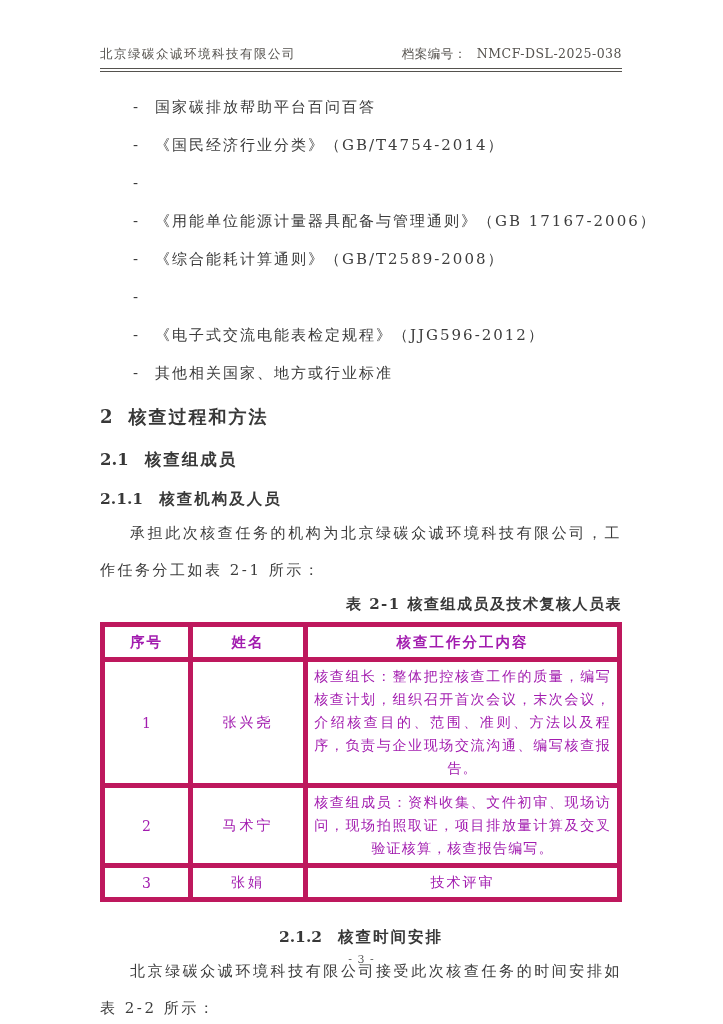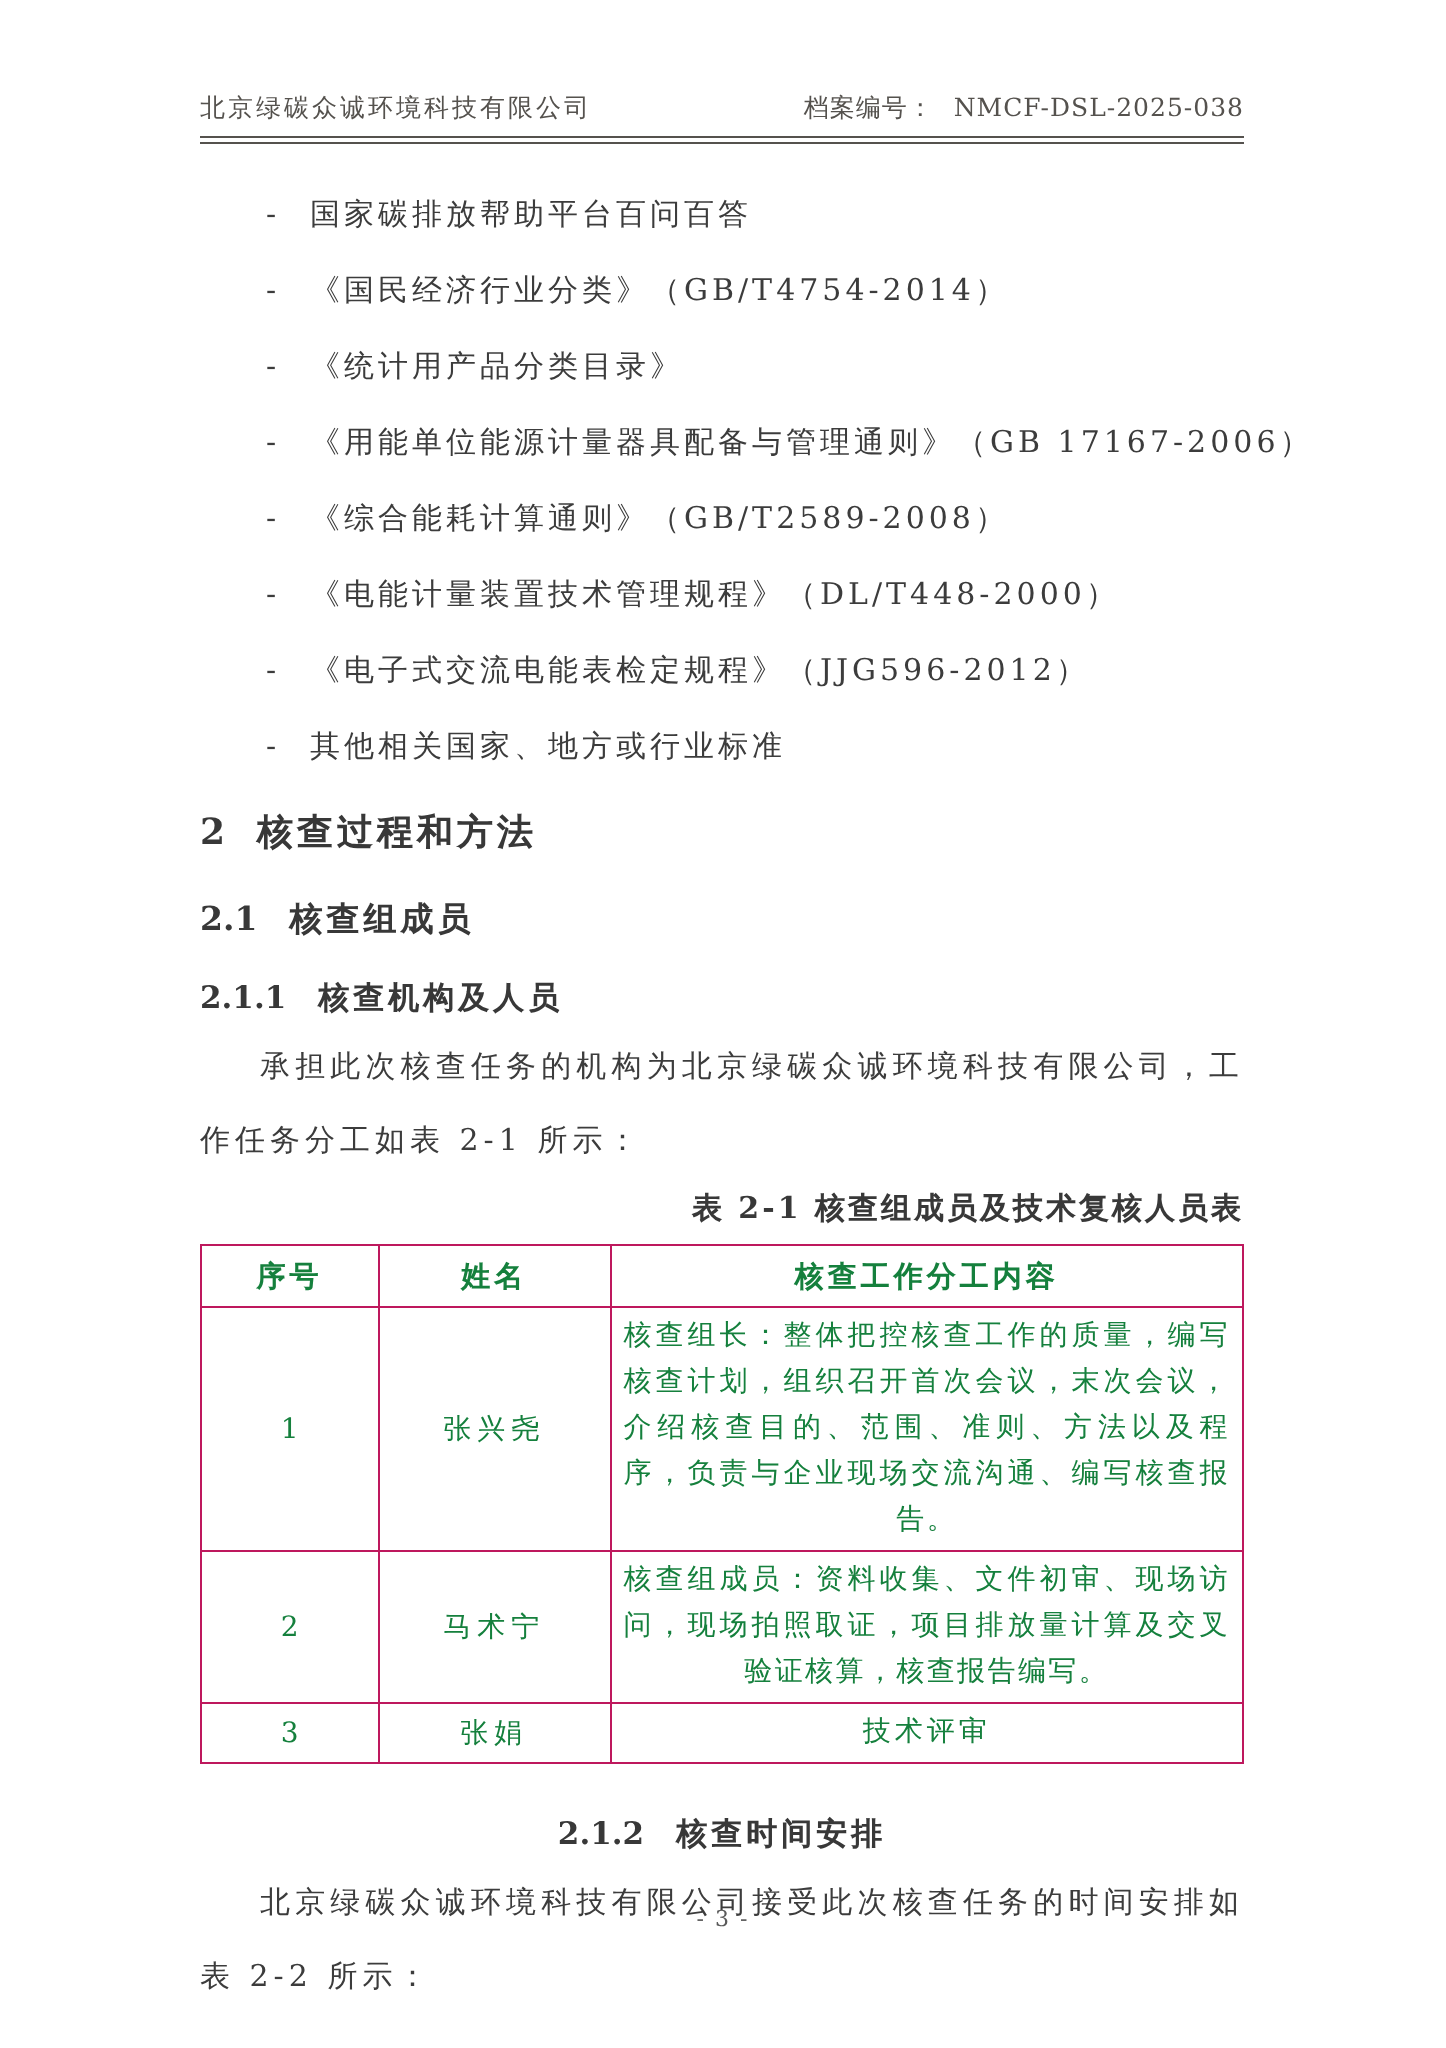--- a/index.html
+++ b/index.html
@@ -49,22 +49,22 @@
   .tbl-caption{
     margin:6px 0 0 0;text-align:right;
     font-weight:700;font-size:15px;letter-spacing:1.5px;color:#383838;
   }
   table.duty{
     width:100%;margin-top:8px;
     border-collapse:collapse;border:1.5px solid #3f3f3f;
     table-layout:fixed;
   }
   table.duty th,table.duty td{
-    border:1px solid #be185d;
-    font-size:14px;color:#15803d;
+    border:5px solid #be185d;
+    font-size:14px;color:#a21caf;
     padding:3px 6px;
     vertical-align:middle;
   }
   table.duty th{font-weight:700;font-size:14.5px;letter-spacing:2px;text-align:center;height:24px;}
   td.c-no{text-align:center;letter-spacing:0;}
   td.c-name{text-align:center;letter-spacing:3px;}
   td.c-duty{
     text-align:justify;text-align-last:center;
     letter-spacing:1.2px;line-height:23px;
     padding:4px 9px;
@@ -92,33 +92,31 @@
     <li>
         <span class="dash">-</span>
         <span>国家碳排放帮助平台百问百答</span>
       </li>
     <li>
         <span class="dash">-</span>
         <span>《国民经济行业分类》（GB/T4754-2014）</span>
       </li>
     <li>
         <span class="dash">-</span>
-        <span>《统计用产品分类目录》</span>
       </li>
     <li>
         <span class="dash">-</span>
         <span>《用能单位能源计量器具配备与管理通则》（GB 17167-2006）</span>
       </li>
     <li>
         <span class="dash">-</span>
         <span>《综合能耗计算通则》（GB/T2589-2008）</span>
       </li>
     <li>
         <span class="dash">-</span>
-        <span>《电能计量装置技术管理规程》（DL/T448-2000）</span>
       </li>
     <li>
         <span class="dash">-</span>
         <span>《电子式交流电能表检定规程》（JJG596-2012）</span>
       </li>
     <li>
         <span class="dash">-</span>
         <span>其他相关国家、地方或行业标准</span>
       </li>
   </ul>

